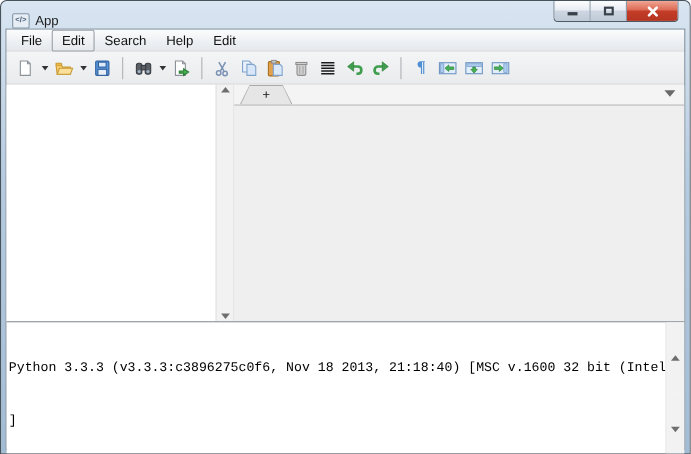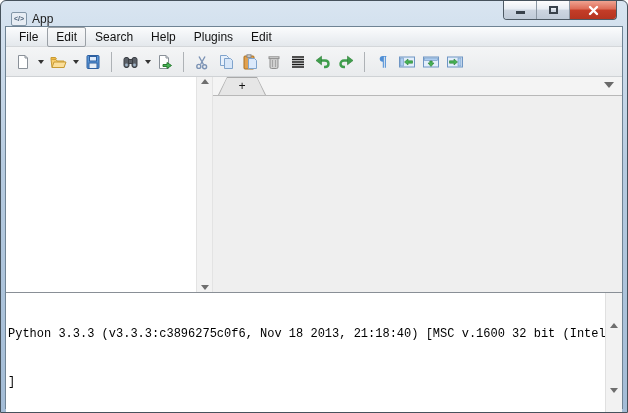--- a/index.html
+++ b/index.html
@@ -129,21 +129,20 @@
     </div>
   </div>
 
   <div class="inner">
 
     <div class="menubar">
       <div class="menu-item">File</div>
       <div class="menu-item hover">Edit</div>
       <div class="menu-item">Search</div>
       <div class="menu-item">Help</div>
-      <div class="menu-item">Plugins</div>
       <div class="menu-item">Edit</div>
     </div>
 
     <div class="toolbar">
 
       <div class="tb-btn">
         <svg width="16" height="16" viewBox="0 0 16 16">
           <path d="M3.5 1.5h6.5l2.5 2.5v10.5h-9z" fill="#fff" stroke="#8a9199"></path>
           <path d="M10 1.5v2.5h2.5" fill="none" stroke="#8a9199"></path>
         </svg>

